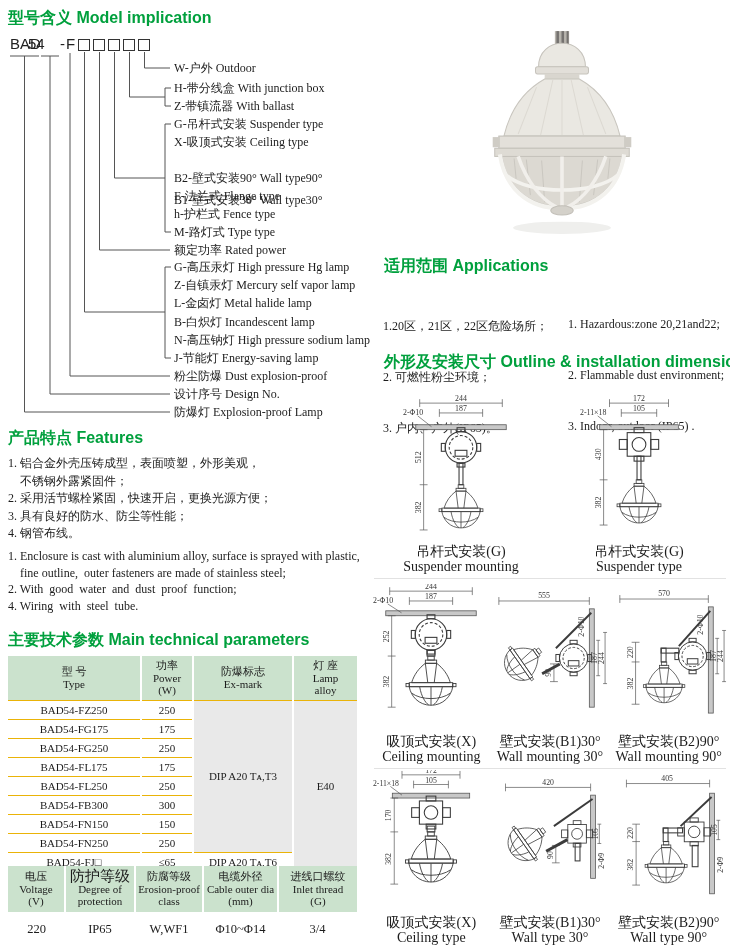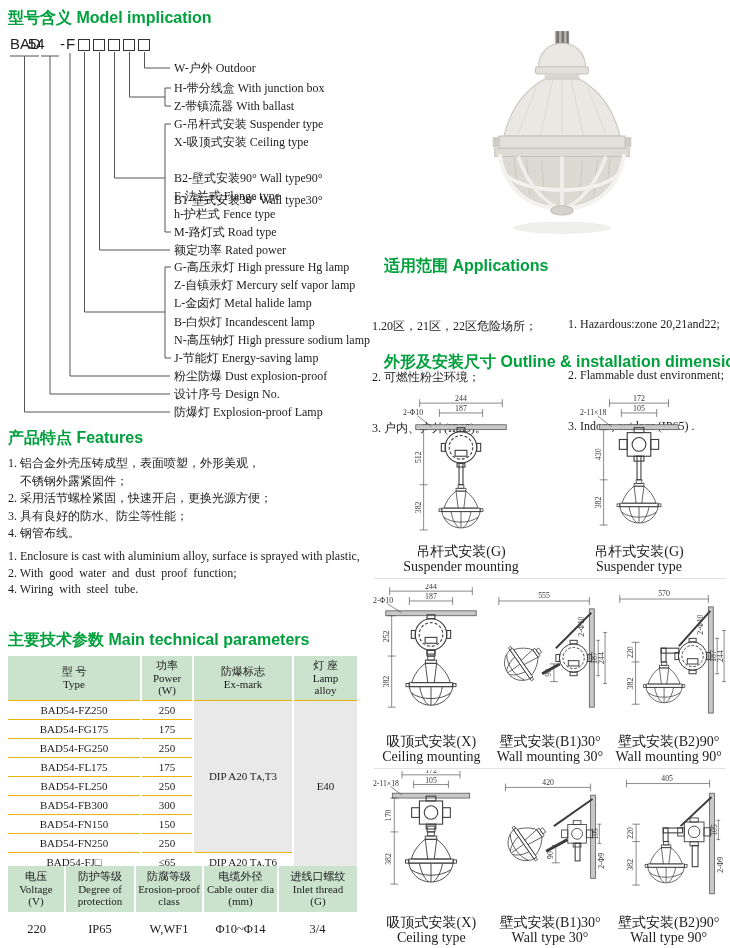--- a/index.html
+++ b/index.html
@@ -28,21 +28,21 @@
                  border-left:2px solid #fff;padding:3px 0;text-align:center;vertical-align:middle;}
   #tech-table th:first-child{border-left:none;}
   #tech-table td{font-size:11px;text-align:center;border-top:1px solid #eab308;
                  height:18px;padding:0;vertical-align:middle;}
   #tech-table td.sep{border-left:2px solid #fff;}
   #tech-table td.merged{background:#e9e9e9;}
   #spec-table{position:absolute;left:8px;top:866px;width:349px;}
   #spec-table th{background:#cbe2cd;font-weight:400;font-size:11px;line-height:12.5px;
                  border-left:2px solid #fff;padding:4px 0;text-align:center;vertical-align:middle;}
   #spec-table th:first-child{border-left:none;}
-  #spec-table th .big{font-size:11px;}
+  #spec-table th .big{font-size:15px;}
   #spec-table td{font-size:12.5px;text-align:center;border-top:2px solid #fff;height:30px;
                  vertical-align:middle;}
   
   .orow{position:absolute;left:372px;width:356px;display:flex;}
   .ocell{flex:1;display:flex;flex-direction:column;align-items:center;justify-content:flex-end;}
   svg.draw{width:118px;height:150px;display:block;}
   .ocap{font-size:14px;line-height:15px;text-align:center;white-space:nowrap;height:32px;}
   .divider{position:absolute;left:374px;width:352px;height:1px;background:#e2e2e2;}
   
   .obj{stroke:#3b3b3b;stroke-width:1.1;fill:none;}
@@ -127,21 +127,21 @@
 
     <div class="lbl" style="top:24px;">W-户外 Outdoor</div>
     <div class="lbl" style="top:44px;">H-带分线盒 With junction box</div>
     <div class="lbl" style="top:62px;">Z-带镇流器 With ballast</div>
     <div class="lbl" style="top:80px;">G-吊杆式安装 Suspender type</div>
     <div class="lbl" style="top:98px;">X-吸顶式安装 Ceiling type</div>
     <div class="lbl" style="top:116px;margin-top:40px;">B1-壁式安装30°  Wall type30°</div>
     <div class="lbl" style="top:134px;">B2-壁式安装90°  Wall type90°</div>
     <div class="lbl" style="top:152px;">F-法兰式 Flange type</div>
     <div class="lbl" style="top:170px;">h-护栏式 Fence type</div>
-    <div class="lbl" style="top:188px;">M-路灯式 Road type</div>
+    <div class="lbl" style="top:188px;">M-路灯式 Type type</div>
     <div class="lbl" style="top:206px;">额定功率 Rated power</div>
     <div class="lbl" style="top:223px;">G-高压汞灯 High pressure Hg lamp</div>
     <div class="lbl" style="top:241px;">Z-自镇汞灯 Mercury self vapor lamp</div>
     <div class="lbl" style="top:259px;">L-金卤灯 Metal halide lamp</div>
     <div class="lbl" style="top:278px;">B-白炽灯 Incandescent lamp</div>
     <div class="lbl" style="top:296px;">N-高压钠灯 High pressure sodium lamp</div>
     <div class="lbl" style="top:314px;">J-节能灯  Energy-saving lamp</div>
     <div class="lbl" style="top:332px;">粉尘防爆 Dust explosion-proof</div>
     <div class="lbl" style="top:350px;">设计序号 Design No.</div>
     <div class="lbl" style="top:368px;">防爆灯  Explosion-proof Lamp</div>
@@ -165,40 +165,41 @@
       <rect x="29" y="120" width="132" height="8" fill="#dedbd4" stroke="#c6c3bc"></rect>
       <path d="M36,128 C41,158 62,177 95,177 C128,177 149,158 154,128 Z" fill="#dcd9d2" stroke="#c6c3bc"></path>
       <path d="M48,130 L50,150 M60,131 L64,166 M75,132 L78,173 M95,132 L95,175 M115,132 L112,173 M130,131 L126,166 M142,130 L140,150" stroke="#cac7c0" fill="none"></path>
       <path d="M34,126 C39,158 60,179 95,179 C130,179 151,158 156,126" fill="none" stroke="#f3f2ee" stroke-width="4"></path>
       <path d="M40,146 C62,166 128,166 150,146" fill="none" stroke="#f3f2ee" stroke-width="3.5"></path>
       <path d="M52,128 C60,152 74,170 90,178 M138,128 C130,152 116,170 100,178 M95,128 V179" fill="none" stroke="#f1efeb" stroke-width="3.5"></path>
       <ellipse cx="95" cy="181" rx="11" ry="4.5" fill="#d4d1ca" stroke="#c2bfb8"></ellipse>
     </g>
   </svg>
 
-  <div class="apps-list" style="left:372px;top:284px;">
+  <div class="apps-list" style="left:383px;top:284px;">
     <div>1.20区，21区，22区危险场所；</div>
     <div>2. 可燃性粉尘环境；</div>
     <div>3. 户内、户外(IP65)。</div>
   </div>
   <div class="apps-list" style="left:568px;top:282px;">
     <div>1. Hazardous:zone 20,21and22;</div>
     <div>2. Flammable dust environment;</div>
     <div>3. Indoor, outdoor (IP65) .</div>
   </div>
 
   <div id="feat-cn">
     <div class="feat">1. 铝合金外壳压铸成型，表面喷塑，外形美观，</div>
     <div class="feat">    不锈钢外露紧固件；</div>
     <div class="feat">2. 采用活节螺栓紧固，快速开启，更换光源方便；</div>
     <div class="feat">3. 具有良好的防水、防尘等性能；</div>
     <div class="feat">4. 钢管布线。</div>
   </div>
   <div id="feat-en">
     <div class="feat">1. Enclosure is cast with aluminium alloy, surface is sprayed with plastic,</div>
+    <div class="feat">    fine outline,  outer fasteners are made of stainless steel;</div>
     <div class="feat">2. With  good  water  and  dust  proof  function;</div>
     <div class="feat">4. Wiring  with  steel  tube.</div>
   </div>
 
   <table id="tech-table">
     <colgroup>
         <col style="width:133px">
         <col style="width:52px">
         <col style="width:100px">
         <col style="width:64px">

